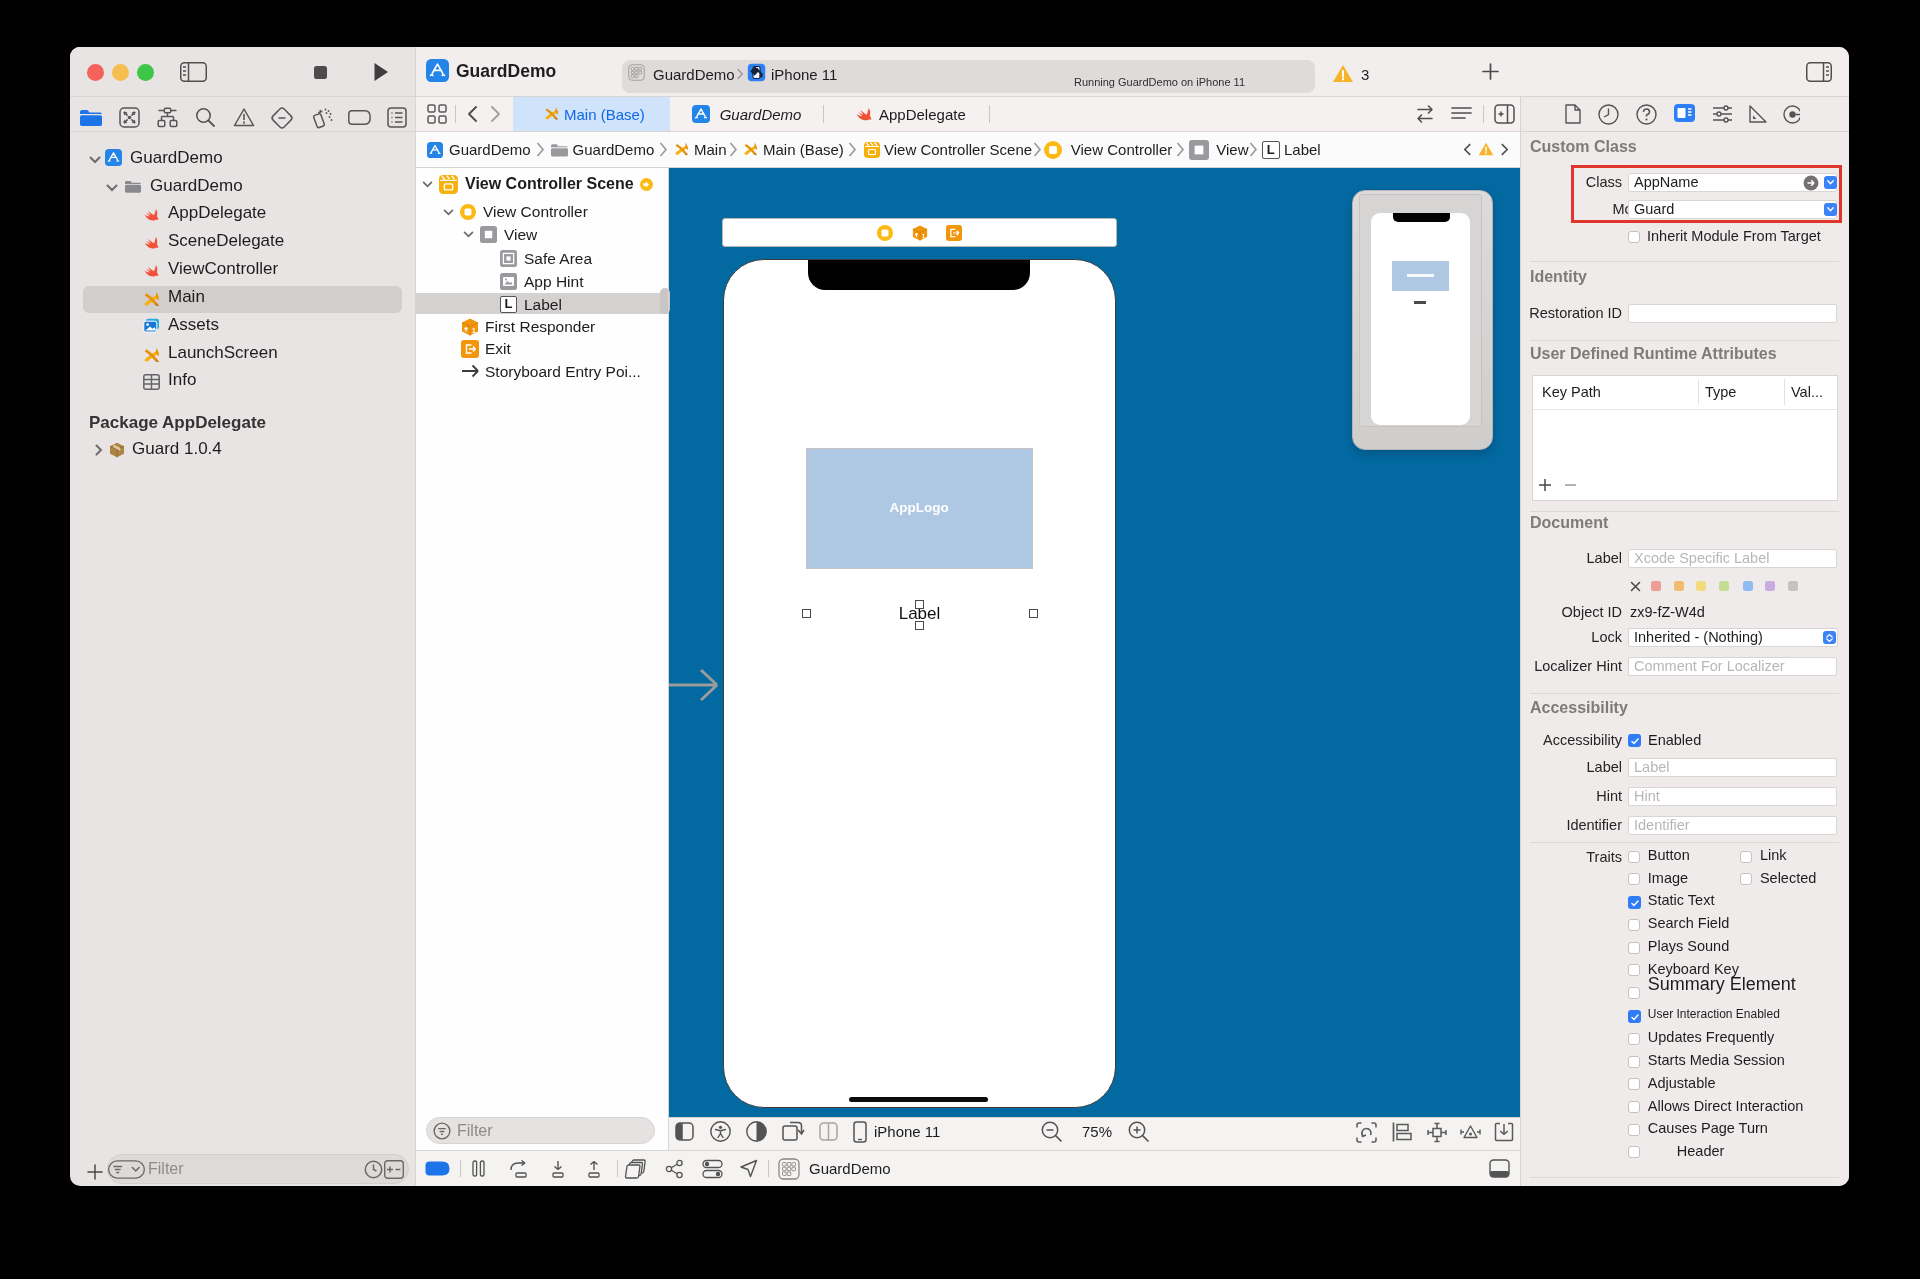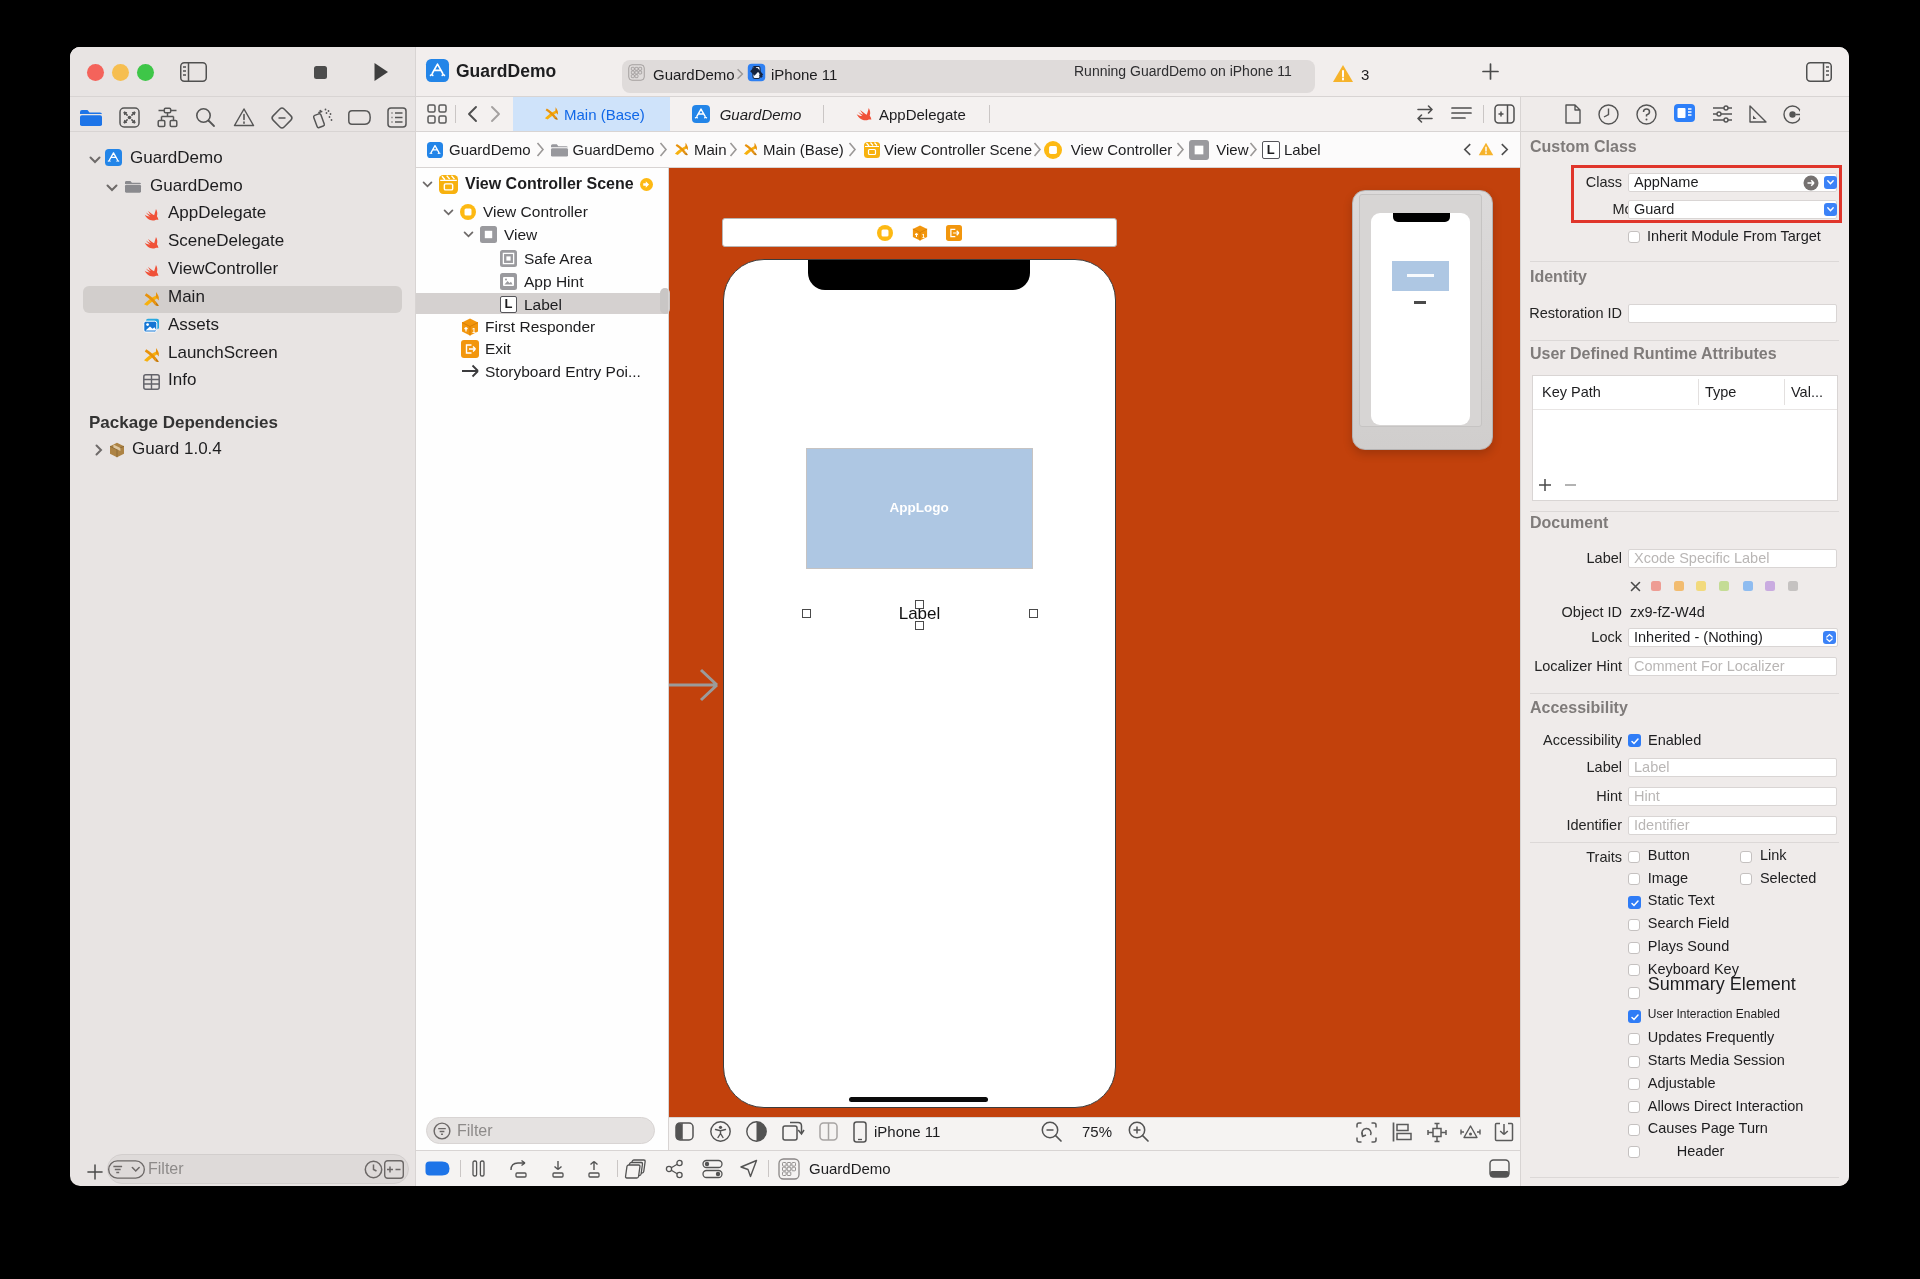--- a/index.html
+++ b/index.html
@@ -83,21 +83,21 @@
         <path d="M2 1.5 L8 7.5 L2 13.5" fill="none" stroke="#9b9897" stroke-width="1.8"></path>
       </svg>
     <svg style="left:677px;top:16px;" width="19" height="19" viewBox="0 0 24 24">
       <rect x="1" y="1" width="22" height="22" rx="5" fill="#2f80f2"></rect>
       <rect x="7.5" y="4.5" width="9" height="15" rx="2" fill="#f4f6fb" stroke="#15233f" stroke-width="1.4"></rect>
       <path d="M4 10.5 L10 4 L15.5 9.5 L9.5 16 Z" fill="#15233f"></path>
       <path d="M12 7 l7.5 8.5" stroke="#15233f" stroke-width="2.6"></path>
       <path d="M17.5 14 l2.5 2.8 l-2.2 2 l-2.5 -2.8 Z" fill="#15233f"></path>
     </svg>
     <div class="txt" style="left:701px;top:18.5px;font-size:15px;">iPhone 11</div>
-    <div class="txt" style="left:1004px;top:16px;font-size:14px;color:#2e2e30;">Running GuardDemo on iPhone 11</div>
+    <div class="txt" style="left:1004px;top:29px;font-size:11px;color:#2e2e30;">Running GuardDemo on iPhone 11</div>
     <svg style="left:1262px;top:17px;" width="22" height="19" viewBox="0 0 22 19">
       <path d="M11 1 L21 18 L1 18 Z" fill="#f6b32b"></path>
       <path d="M11 7 L11 12.2 M11 14.6 L11 15.6" stroke="#fff" stroke-width="2" stroke-linecap="round"></path>
     </svg>
     <div class="txt" style="left:1291px;top:18.5px;font-size:15px;">3</div>
     <svg style="left:1412px;top:16px;" width="17" height="17" viewBox="0 0 17 17">
       <path d="M8.5 1 V16 M1 8.5 H16" stroke="#4a4a4a" stroke-width="1.7" stroke-linecap="round"></path>
     </svg>
     <svg style="left:1736px;top:15px;" width="26" height="20" viewBox="0 0 26 20">
       <rect x="0.75" y="0.75" width="24.5" height="18.5" rx="3.5" fill="none" stroke="#505050" stroke-width="1.5"></rect>
@@ -202,21 +202,21 @@
     <div class="txt" style="left:98px;top:219px;text-align:center;">Assets</div>
     <svg style="left:73px;top:251px;" width="17" height="16" viewBox="0 0 17 16">
         <use href="#sb"></use>
       </svg>
     <div class="txt" style="left:98px;top:247px;">LaunchScreen</div>
     <svg style="left:73px;top:278px;" width="17" height="16" viewBox="0 0 17 16">
       <rect x="0.8" y="0.8" width="15.4" height="14.4" rx="2" fill="none" stroke="#63636a" stroke-width="1.5"></rect>
       <path d="M1 5.5 H16 M1 10 H16 M8.5 1 V15" stroke="#63636a" stroke-width="1.4"></path>
     </svg>
     <div class="txt" style="left:98px;top:274px;">Info</div>
-    <div class="txt" style="left:19px;top:317px;font-weight:bold;color:#333;">Package Dependencies</div>
+    <div class="txt" style="left:19px;top:317px;font-weight:bold;color:#333;">Package AppDelegate</div>
     <svg style="left:25px;top:348px;" width="8" height="12" viewBox="0 0 8 12">
         <path d="M1.5 1.5 L6 6 L1.5 10.5" fill="none" stroke="#6e6a69" stroke-width="2" stroke-linecap="round"></path>
       </svg>
     <svg style="left:39px;top:346px;" width="16" height="16" viewBox="0 0 16 16">
       <path d="M8 0.8 L15 4.2 L15 11.8 L8 15.2 L1 11.8 L1 4.2 Z" fill="#ad8344"></path>
       <path d="M1 4.2 L8 7.6 L15 4.2 M8 7.6 L8 15.2" fill="none" stroke="#8c6a36" stroke-width="1"></path>
       <path d="M4.4 2.5 L11.4 5.9 L11.4 9 L4.4 5.6 Z" fill="#e7d3b2" opacity="0.85"></path>
     </svg>
     <div class="txt" style="left:62px;top:343px;">Guard 1.0.4</div>
 
@@ -421,21 +421,21 @@
     </svg>
     <div class="txt" style="left:69px;top:195px;">Storyboard Entry Poi...</div>
     <div class="abs" style="left:10px;top:949px;width:229px;height:27px;background:#e5e2e1;border:1px solid #d8d4d3;border-radius:14px;"></div>
     <svg style="left:17px;top:954px;" width="18" height="18" viewBox="0 0 19 19">
       <circle cx="9.5" cy="9.5" r="8.3" fill="none" stroke="#6c6867" stroke-width="1.5"></circle>
       <path d="M5.5 7 H13.5 M7 10 H12 M8.5 13 H10.5" stroke="#6c6867" stroke-width="1.5"></path>
     </svg>
     <div class="txt" style="left:41px;top:954px;font-size:16px;color:#8d8a89;">Filter</div>
   </div>
 
-  <div id="canvas" class="abs dots" style="left:599px;top:121px;width:851px;height:949px;background:#c2410c;">
+  <div id="canvas" class="abs dots" style="left:599px;top:121px;width:851px;height:949px;background:#0369a1;">
 
     <div class="abs" style="left:53px;top:50px;width:395px;height:29px;background:#fff;border:1px solid #b9b6b5;border-radius:3px;"></div>
     <svg style="left:208px;top:57px;" width="16" height="16" viewBox="0 0 17 17">
         <circle cx="8.5" cy="8.5" r="8.5" fill="#fdb913"></circle>
         <rect x="4.8" y="4.8" width="7.4" height="7.4" rx="1.6" fill="#fff"></rect>
       </svg>
     <svg style="left:243px;top:57px;" width="16" height="16" viewBox="0 0 18 18">
       <path d="M9 0.5 L17 4.5 L17 13.5 L9 17.5 L1 13.5 L1 4.5 Z" fill="#f2960d"></path>
       <path d="M1 4.5 L9 8.5 L17 4.5 M9 8.5 L9 17.5" fill="none" stroke="#d97f06" stroke-width="1"></path>
       <path d="M5 9.5 v4 M5 9.5 l-1.5 1.5 M5 9.5 l1.5 1.5" stroke="#fff" stroke-width="1.2" fill="none"></path>

